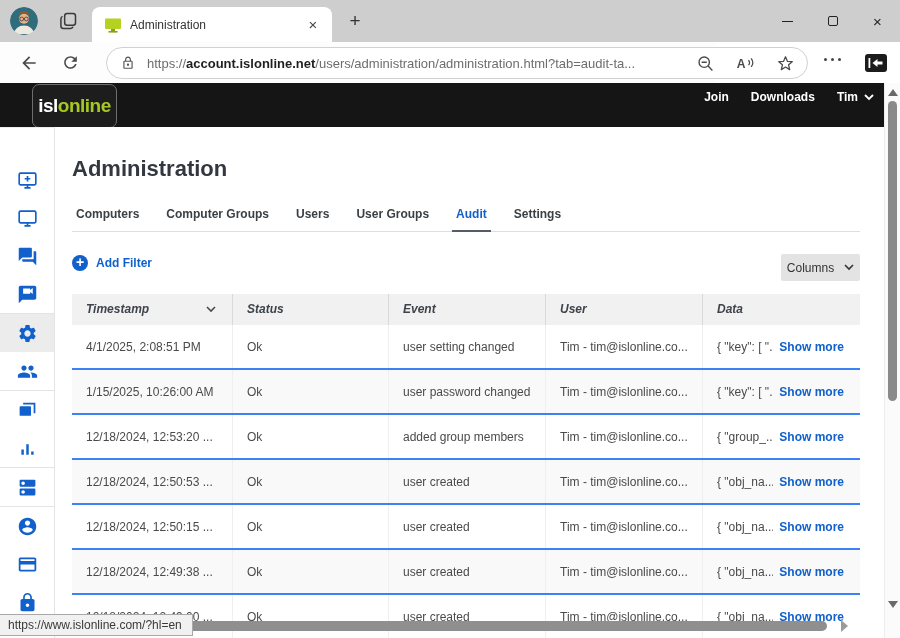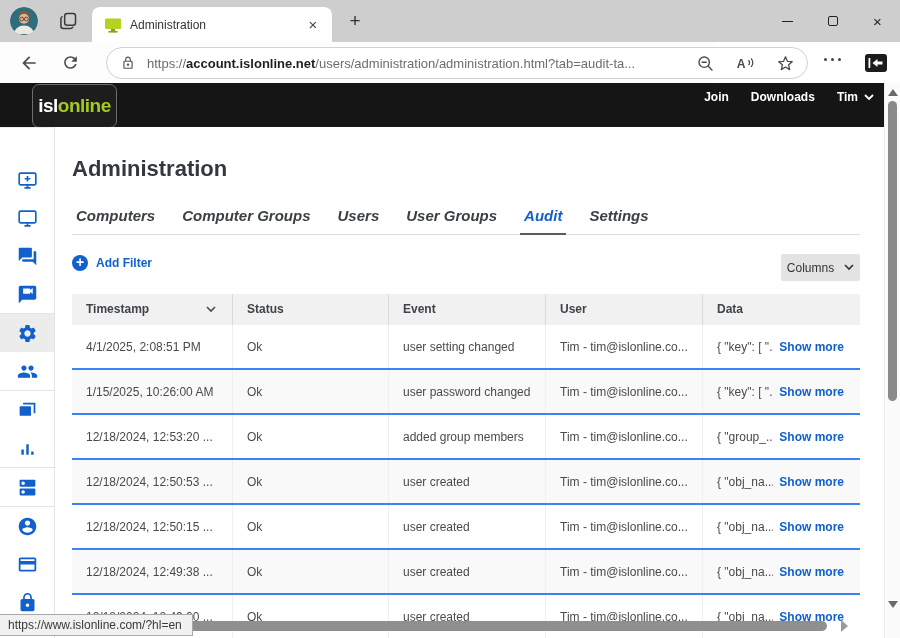--- a/index.html
+++ b/index.html
@@ -48,30 +48,30 @@
   .sidebar { position:absolute; left:0; top:127px; width:55px; height:511px; background:#fff; border-right:1px solid #e4e4e4; border-top:1px solid #eee; padding-top:33px; }
   .side-item { width:54px; height:38px; display:flex; align-items:center; justify-content:center; color:#1160cb; }
   .side-item svg { width:21px; height:21px; }
   .side-item.active { background:#ececec; }
   .side-sep { height:1px; background:#e4e4e4; width:54px; }
 
   
   .main { position:absolute; left:55px; top:127px; width:829px; height:511px; background:#fff; }
   .page-title { position:absolute; left:17px; top:29px; font-size:22px; font-weight:700; color:#333740; }
   .tabs { position:absolute; left:17px; top:80px; width:788px; display:flex; gap:19px; border-bottom:1px solid #dedede; }
-  .tab-item { font-size:15px; font-weight:700; color:#3b4045; padding:0 4px 9px 4px; white-space:nowrap;font-style:italic; }
+  .tab-item { font-size:12px; font-weight:700; color:#3b4045; padding:0 4px 9px 4px; white-space:nowrap; }
   .tab-item.active { color:#1160cb; border-bottom:2px solid #565c63; margin-bottom:-1px; }
   .add-filter { position:absolute; left:17px; top:128px; display:flex; align-items:center; gap:8px; }
   .plus-circle { width:16px; height:16px; border-radius:50%; background:#1160cb; color:#fff; font-size:14px; font-weight:700; line-height:15px; text-align:center; }
   .add-filter-label { font-size:12px; font-weight:700; color:#1160cb; }
   .columns-btn { position:absolute; left:726px; top:127px; width:79px; height:27px; background:#e3e3e3; border-radius:2px; display:flex; align-items:center; justify-content:center; gap:10px; font-size:12px; color:#333; }
 
   
   .audit-table { position:absolute; left:17px; top:167px; width:788px; }
-  .thead { display:flex; background:#f1f1f1; height:31px; }
+  .thead { display:flex; background:#f1f1f1; height:31px;font-style:italic; }
   .th { font-size:12px; font-weight:700; color:#3e444a; line-height:31px; padding-left:14px; display:flex; align-items:center; }
   .th + .th { border-left:1px solid #d9d9d9; }
   .th .chev { color:#4a4a4a; margin-left:auto; margin-right:16px; }
   .tr { display:flex; height:45px; border-bottom:2px solid #3b82f6; background:#fff; }
   .tr.alt { background:#f9f9f9; }
   .td { font-size:12px; color:#4a4a4a; display:flex; align-items:center; padding-left:14px; white-space:nowrap; overflow:hidden; }
   .td + .td { border-left:1px solid #efefef; }
   .c0 { width:160px; } .c1 { width:156px; } .c2 { width:157px; } .c3 { width:157px; } .c4 { width:158px; }
   .td.c4 { padding-right:16px; }
   .json-snippet { flex:1; white-space:nowrap; overflow:hidden; }

